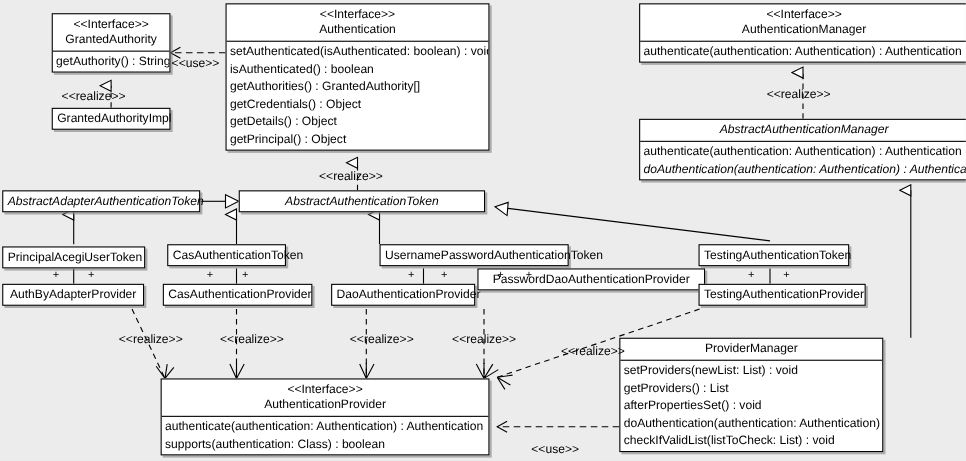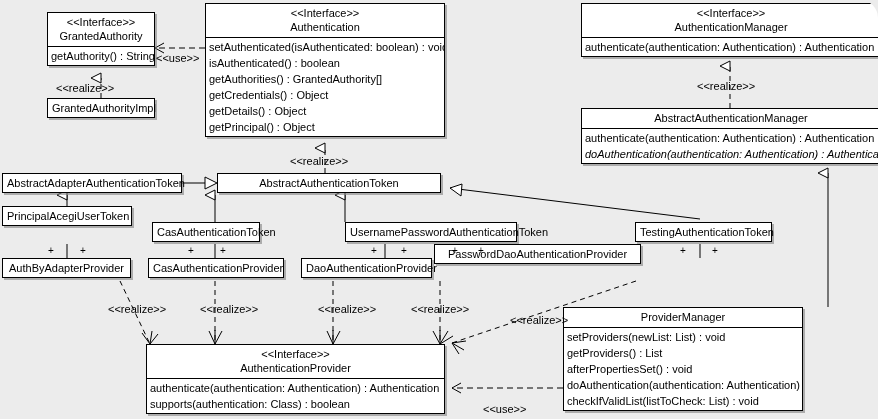--- a/index.html
+++ b/index.html
@@ -3,40 +3,40 @@
 <meta charset="utf-8">
 <style>
   html,body{margin:0;padding:0;}
   body{
     width:878px;height:419px;
     background:#ececec;
     font-family:"Liberation Sans", sans-serif;
     overflow:hidden;
     position:relative;
   }
-  #canvas{position:absolute;left:0;top:0;width:878px;height:419px;overflow:hidden;border-radius:18px;}
+  #canvas{position:absolute;left:0;top:0;width:878px;height:419px;overflow:hidden;}
   svg.edges{position:absolute;left:0;top:0;width:878px;height:419px;pointer-events:none;}
 
   .uml{
     position:absolute;
     background:#ffffff;
     border:1px solid #000000;
     box-shadow:2px 2px 0 rgba(120,120,120,.55);
     box-sizing:border-box;
     z-index:5;
   }
   .uml .hdr{
     padding:2px 4px 3px 4px;
     text-align:center;
     line-height:14px;
     white-space:nowrap;
   }
   .uml .stereo{font-size:11px;color:#000;display:block;}
   .uml .cname{font-size:11px;color:#000;display:block;}
-  .uml .cname.abstract{}
+  .uml .cname.abstract{font-style:italic;}
   .uml .sep{border-top:1px solid #000;}
   .uml .ops{padding:1px 0 1px 0;}
   .uml .op{
     font-size:11px;line-height:16px;
     padding:0 2px 0 3px;
     white-space:nowrap;overflow:hidden;
   }
   .uml .op.abstract{font-style:italic;}
 
   
@@ -235,21 +235,21 @@
       <span class="cname abstract">AbstractAdapterAuthenticationToken</span>
     </div>
   </div>
 
   <div class="uml simple" style="left:217px;top:173px;width:224px;">
     <div class="hdr">
       <span class="cname abstract">AbstractAuthenticationToken</span>
     </div>
   </div>
 
-  <div class="uml simple" style="left:2px;top:206px;width:130px;">
+  <div class="uml simple" style="left:2px;top:224px;width:130px;">
     <div class="hdr">
       <span class="cname">PrincipalAcegiUserToken</span>
     </div>
   </div>
 
   <div class="uml simple" style="left:152px;top:222px;width:108px;">
     <div class="hdr">
       <span class="cname">CasAuthenticationToken</span>
     </div>
   </div>
@@ -297,20 +297,25 @@
       <span class="cname">DaoAuthenticationProvider</span>
     </div>
   </div>
 
   <div class="uml simple" style="left:434px;top:244px;width:207px;">
     <div class="hdr">
       <span class="cname">PasswordDaoAuthenticationProvider</span>
     </div>
   </div>
 
+  <div class="uml simple" style="left:635px;top:258px;width:152px;">
+    <div class="hdr">
+      <span class="cname">TestingAuthenticationProvider</span>
+    </div>
+  </div>
 
   <div class="uml" style="left:146px;top:344px;width:299px;">
     <div class="hdr">
       <span class="stereo">&lt;&lt;Interface&gt;&gt;</span>
       <span class="cname">AuthenticationProvider</span>
     </div>
     <div class="sep ops">
       <div class="op">authenticate(authentication: Authentication) : Authentication</div>
       <div class="op">supports(authentication: Class) : boolean</div>
     </div>

